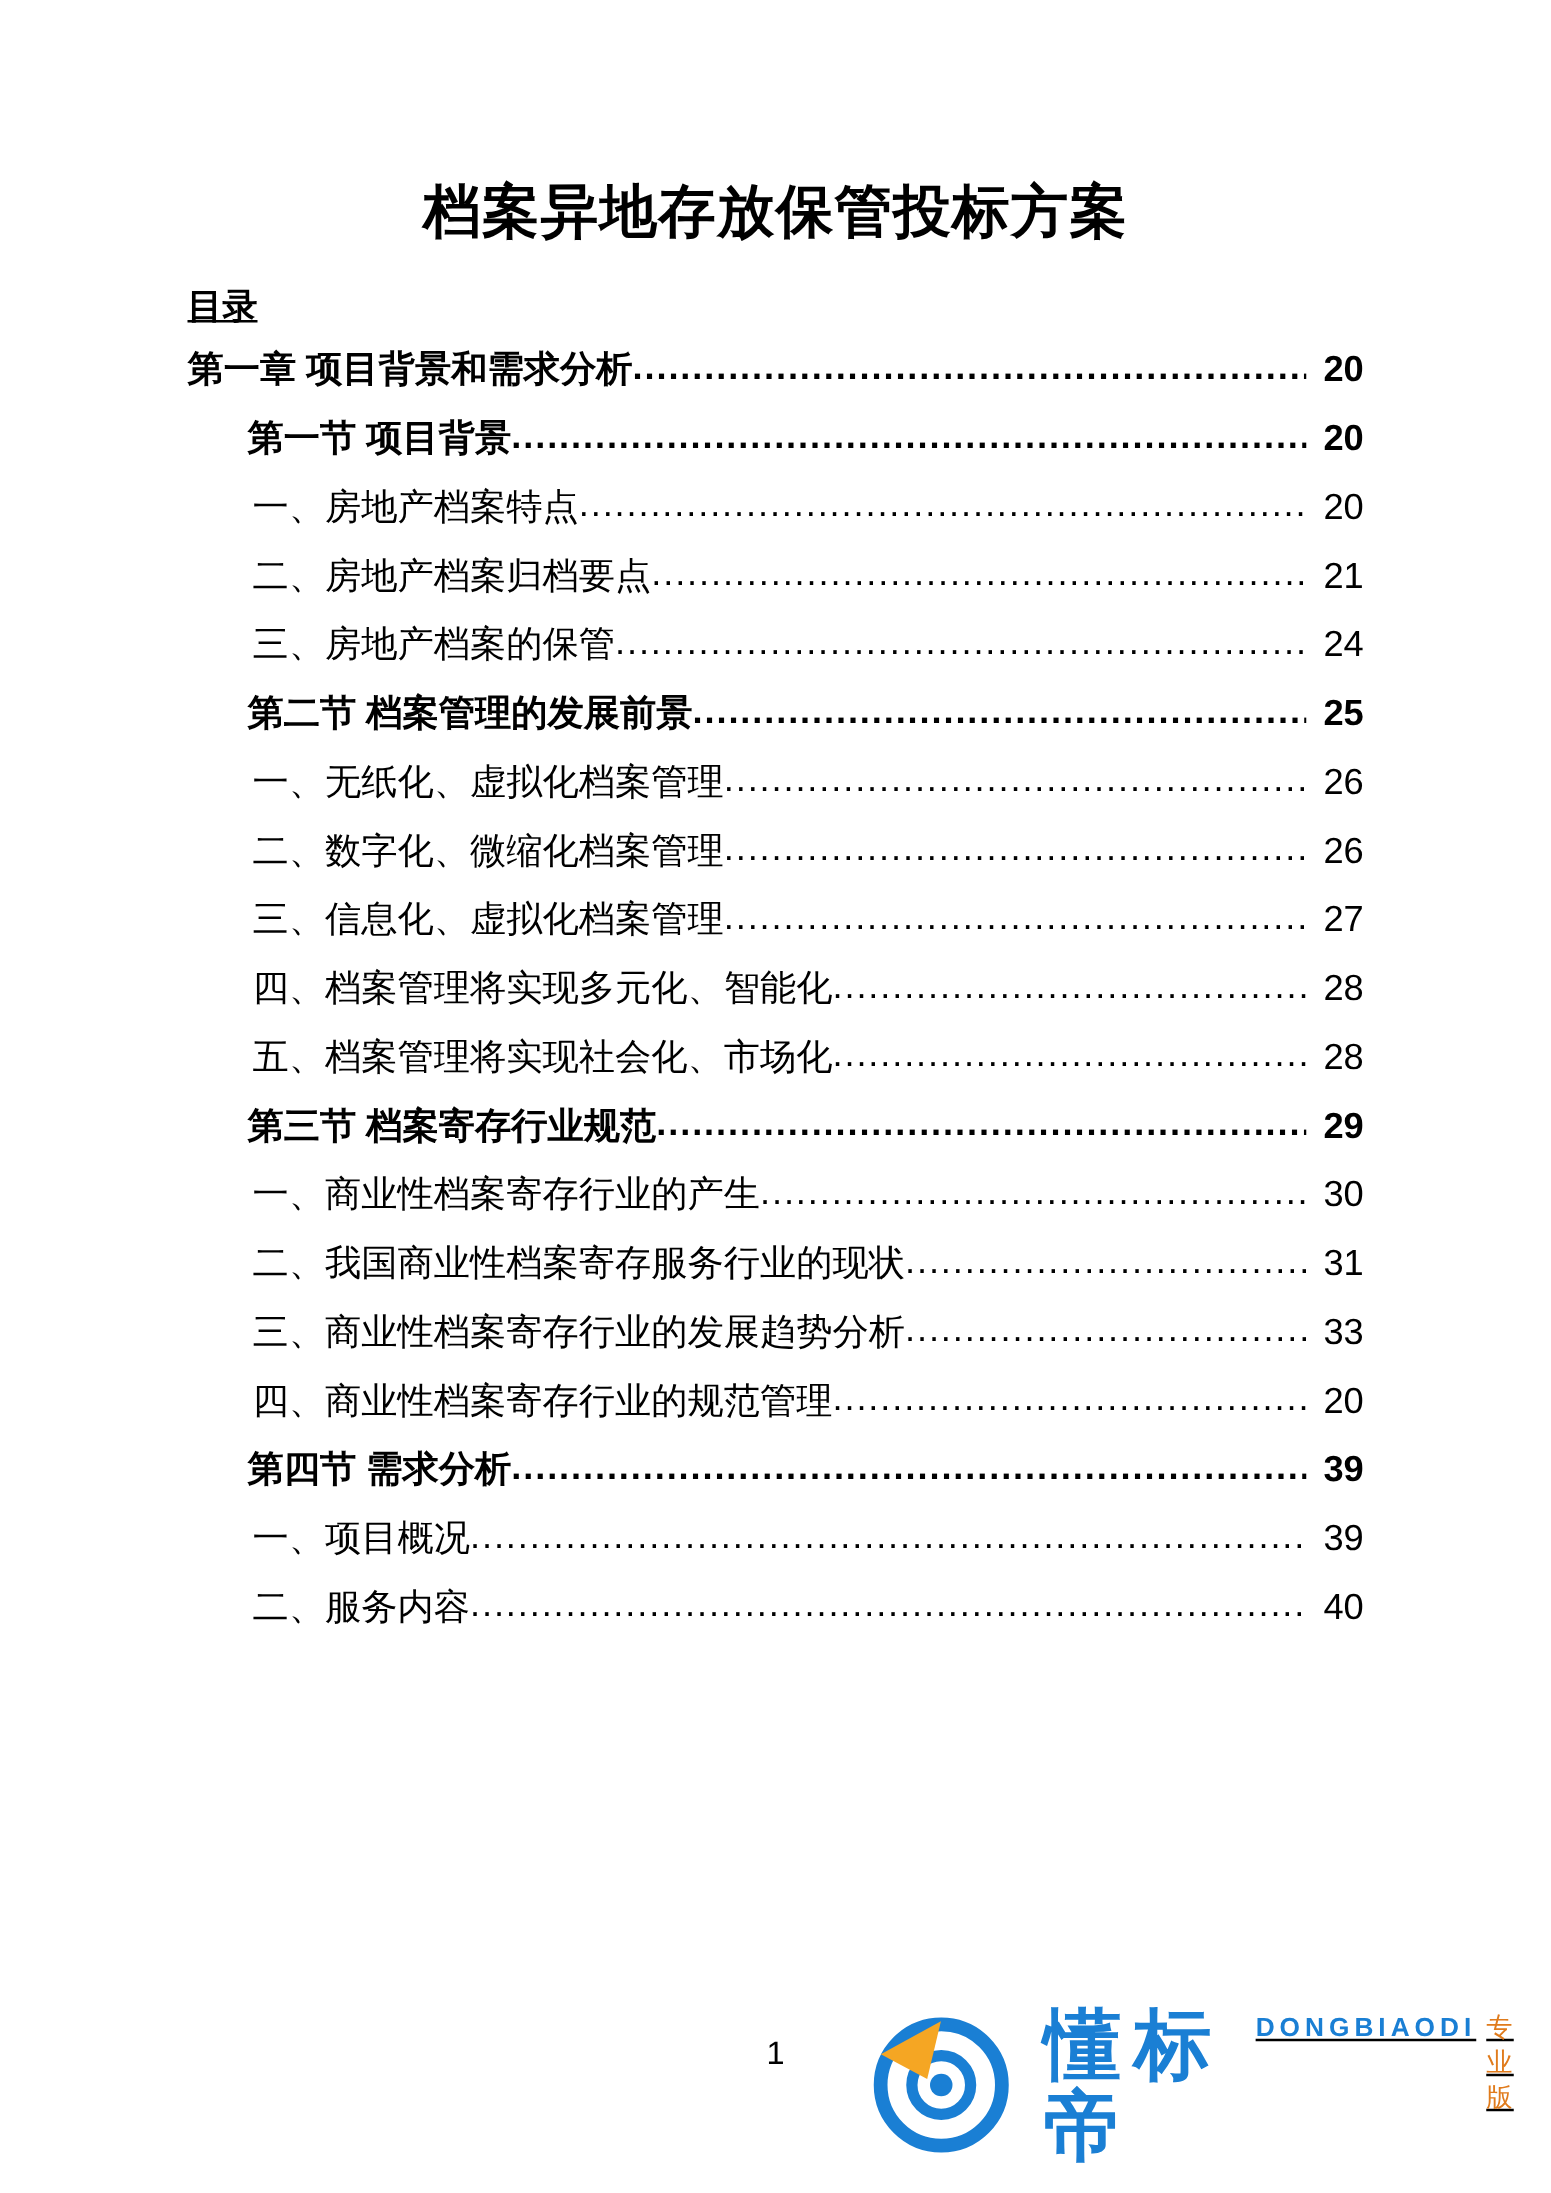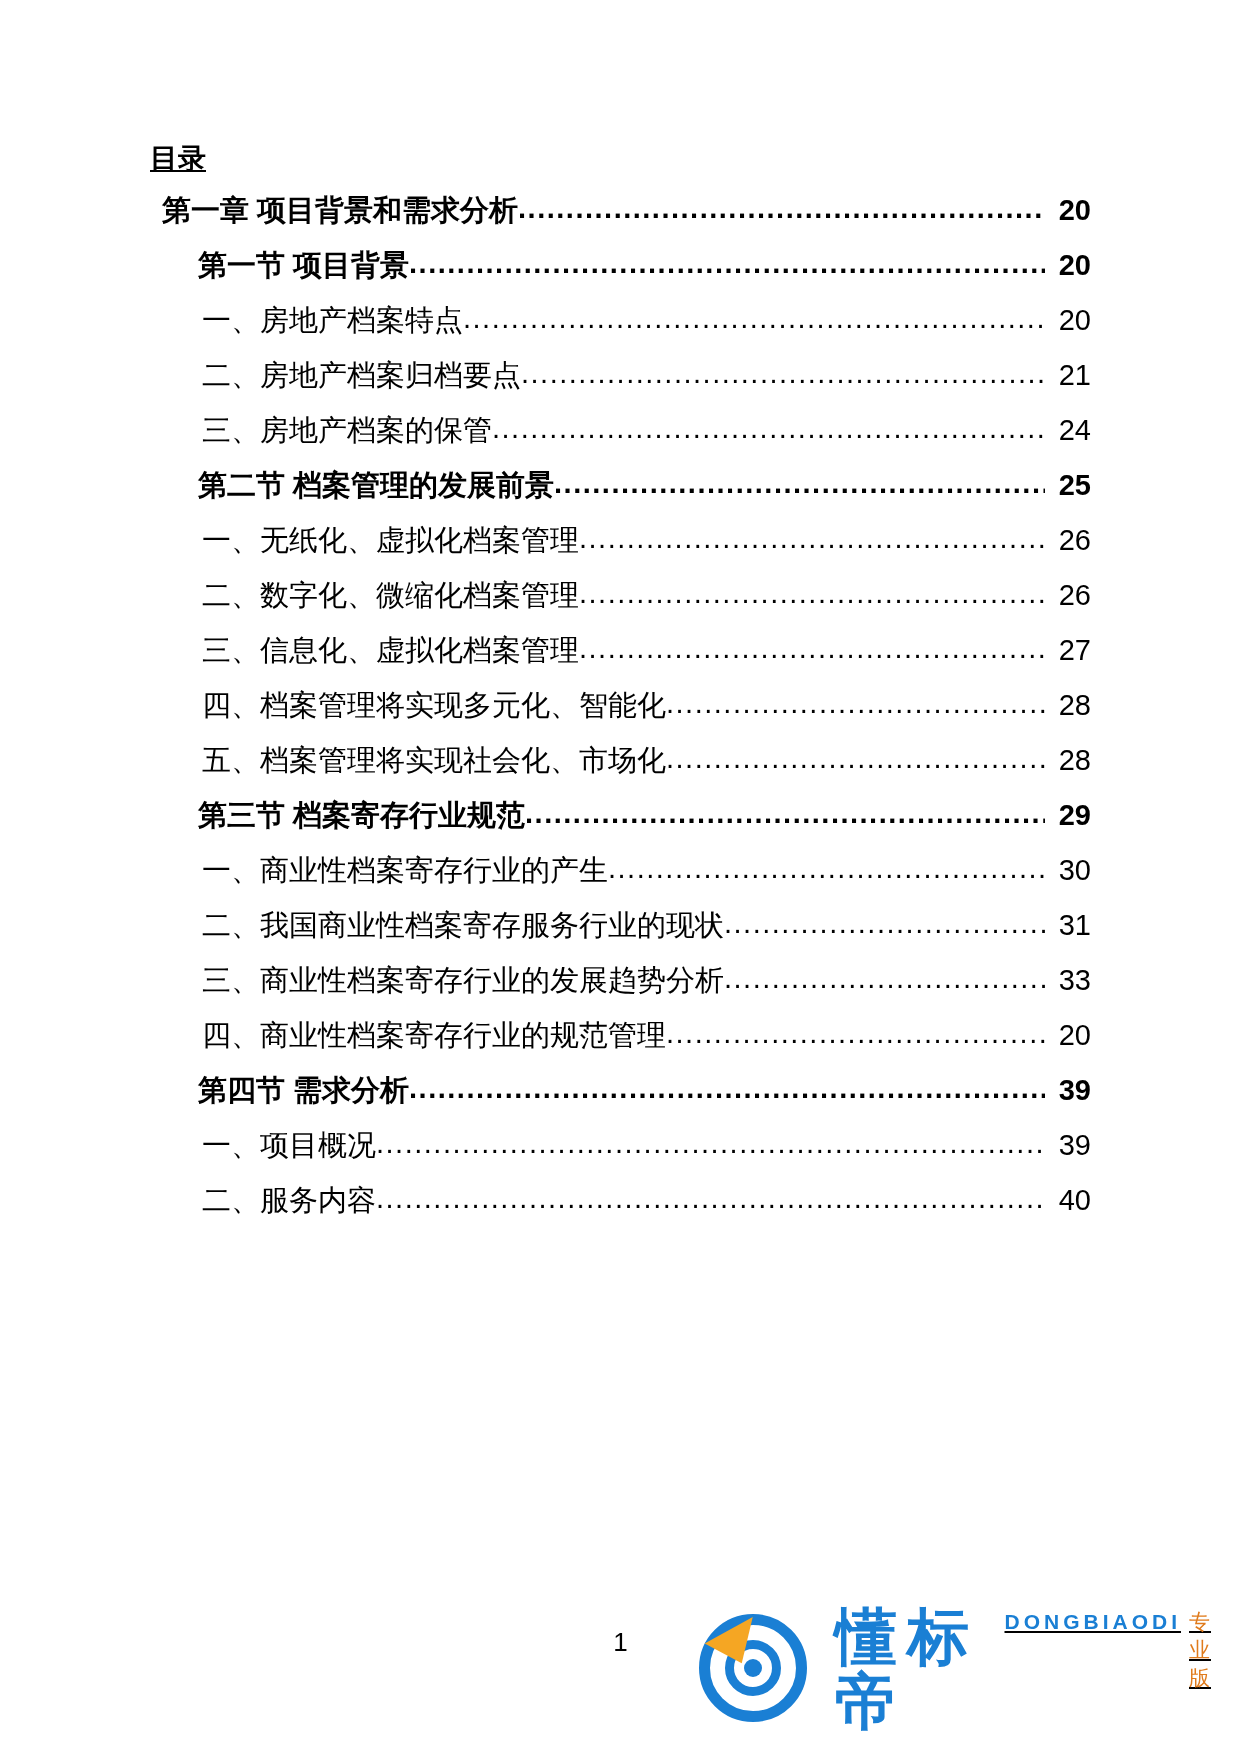--- a/index.html
+++ b/index.html
@@ -63,21 +63,21 @@
     color: #000;
     transform: translateY(-2px);
   }
   .toc-entry .page-num {
     flex: 0 0 auto;
     text-align: right;
     min-width: 46px;
   }
   .level-1 {
     font-weight: bold;
-    margin-left: 12px;
+    margin-left: 0px;
   }
   .level-2 {
     font-weight: bold;
     margin-left: 48px;
   }
   .level-3 {
     font-weight: normal;
     margin-left: 52px;
   }
   .page-footer {
@@ -166,20 +166,21 @@
     color: #e07b1c;
     margin-left: 8px;
     letter-spacing: 1px;
   }
 </style>
 </head>
 <body>
 
 <div class="page">
 
+  <h1 class="doc-title">档案异地存放保管投标方案</h1>
 
   <h2 class="toc-heading">目录</h2>
 
   <ul class="toc" id="toc-list">
       <li class="toc-entry level-1">
         <span class="label">第一章 项目背景和需求分析</span>
         <span class="dots">........................................................................................................................</span>
         <span class="page-num">20</span>
       </li>
       <li class="toc-entry level-2">

